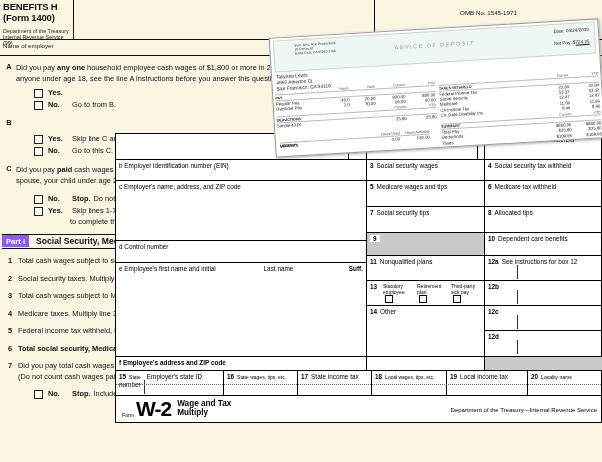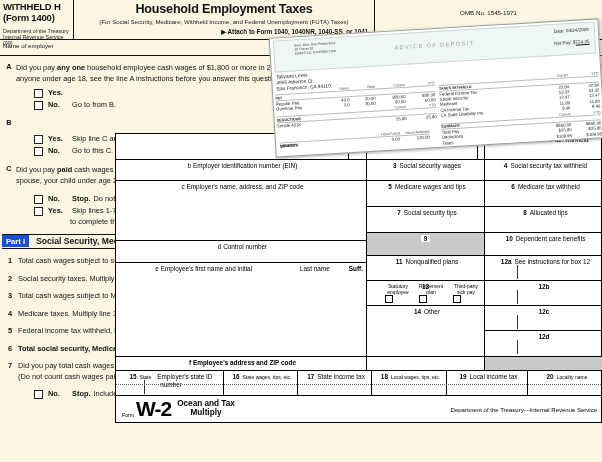--- a/index.html
+++ b/index.html
@@ -64,38 +64,38 @@
   .cb-lbl{font-weight:bold;width:24px;flex:0 0 24px;}
   .cb-rest{font-weight:normal;}
   .ind{margin-left:68px;font-size:7.4px;line-height:11px;}
 
   
   .part-bar{
     display:flex;align-items:center;height:13px;margin-top:7px;
     border-top:1.4px solid #111;border-bottom:1.4px solid #111;
   }
   .part-tag{
-    background:#1d4ed8;color:#fff;font-size:7.6px;font-weight:bold;
+    background:#8b5cf6;color:#fff;font-size:7.6px;font-weight:bold;
     padding:1.5px 4px;margin-right:7px;line-height:9px;
   }
   .part-title{font-size:8.6px;font-weight:bold;}
 
   .num-row{display:flex;font-size:7.4px;line-height:10px;margin-top:7.5px;}
   .num-n{width:16px;text-align:center;font-weight:bold;flex:0 0 16px;}
   .num-t{}
   .num-t.bold{font-weight:bold;}
 
   
   #w2{
     position:absolute;left:115px;top:133px;width:487px;height:290px;
     background:#ffffff;color:#000;
     border:1.1px solid #000;box-sizing:border-box;
     font-size:6.4px;
   }
-  .w2-grid{position:absolute;left:0;top:0;width:100%;height:100%;text-align:center;}
+  .w2-grid{position:absolute;left:0;top:0;width:100%;height:100%;}
   .w2-cell{position:absolute;box-sizing:border-box;padding:1.5px 0 0 3px;line-height:8px;}
   .w2-bnum{font-weight:bold;margin-right:3px;}
   .bl{border-left:1px solid #000;}
   .bb{border-bottom:1px solid #000;}
   .shade{background:#c9c9c9;}
   .thickbox{border:1.6px solid #000;}
   .w2-tiny{font-size:5px;line-height:6px;}
   .w2-chk{width:6px;height:6px;border:1px solid #000;background:#fff;display:inline-block;}
   .vline{position:absolute;width:0;border-left:1px solid #333;}
   .w2-footer{
@@ -141,32 +141,26 @@
   .ps-ben{position:absolute;left:4px;top:100px;width:150px;}
   .ps-netline{display:flex;justify-content:flex-end;font-size:4.2px;line-height:5.2px;}
 </style>
 </head>
 <body>
 
 <div id="schedule-h">
 
   <div class="sh-header">
     <div class="sh-hdr-left">
-      <div class="sh-title-main">WITHHELD H</div>
+      <div class="sh-title-main">BENEFITS H</div>
       <div class="sh-title-main">(Form 1400)</div>
       <div class="sh-dept">
         <div>Department of the Treasury</div>
         <div>Internal Revenue Service (99)</div>
       </div>
-    </div>
-    <div class="sh-hdr-center">
-      <div class="sh-bigtitle">Household Employment Taxes</div>
-      <div class="sh-sub">(For Social Security, Medicare, Withheld Income, and Federal Unemployment (FUTA) Taxes)</div>
-      <div class="sh-attach">▶ Attach to Form 1040, 1040NR, 1040-SS, or 1041.</div>
-      <div class="sh-attach2">▶ See separate instructions.</div>
     </div>
     <div class="sh-hdr-right">
       <div class="sh-omb">OMB No. 1545-1971</div>
     </div>
   </div>
 
   <div class="sh-namerow">
     <span>Name of employer</span>
   </div>
 
@@ -386,21 +380,21 @@
     <div class="w2-cell bl bb" style="left:411px;top:237px;width:76px;height:25px;">
       <span class="w2-bnum">20</span><span class="w2-tiny">Locality name</span>
     </div>
 
     <div style="position:absolute;left:0;top:250px;width:487px;border-top:1px dotted #666;"></div>
 
     <div class="w2-footer">
       <span class="w2-formlbl">Form</span>
       <span class="w2-w2">W-2</span>
       <span class="w2-wt">
-        <span style="display:block;">Ocean and Tax</span>
+        <span style="display:block;">Wage and Tax</span>
         <span style="display:block;">Multiply</span>
       </span>
       <span class="w2-dept">Department of the Treasury—Internal Revenue Service</span>
     </div>
   </div>
 </div>
 
 <div id="paystub">
   <div class="ps-top">
     <div class="ps-co" style="white-space:pre-line;">Sum, Bine, Run Productions

